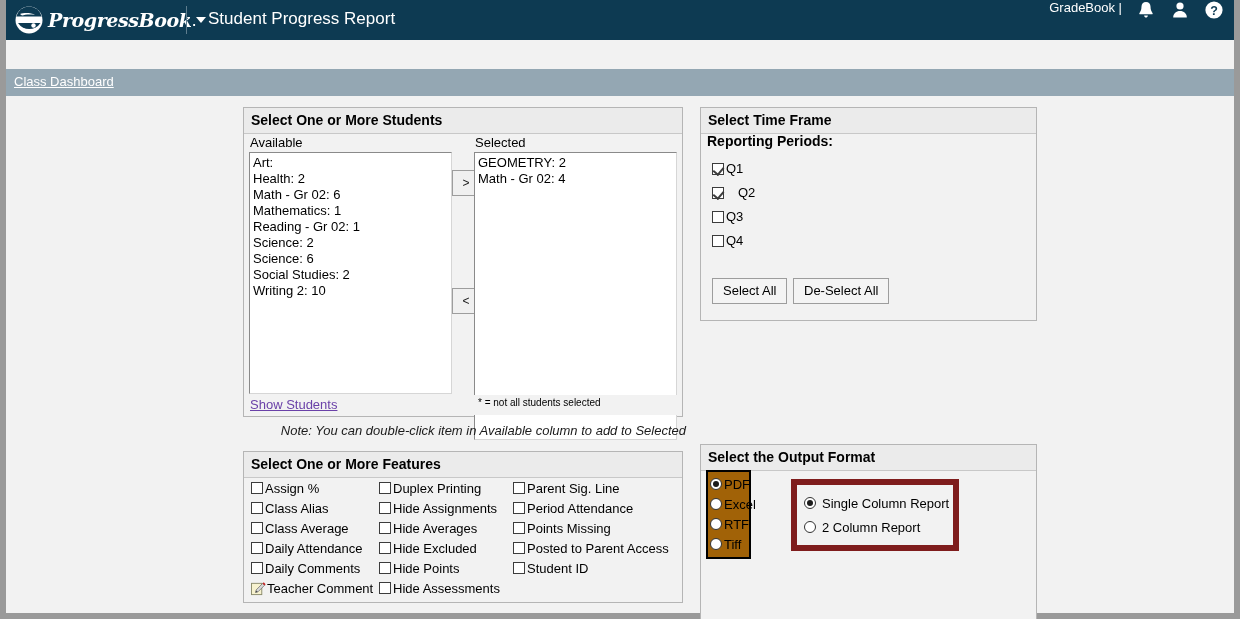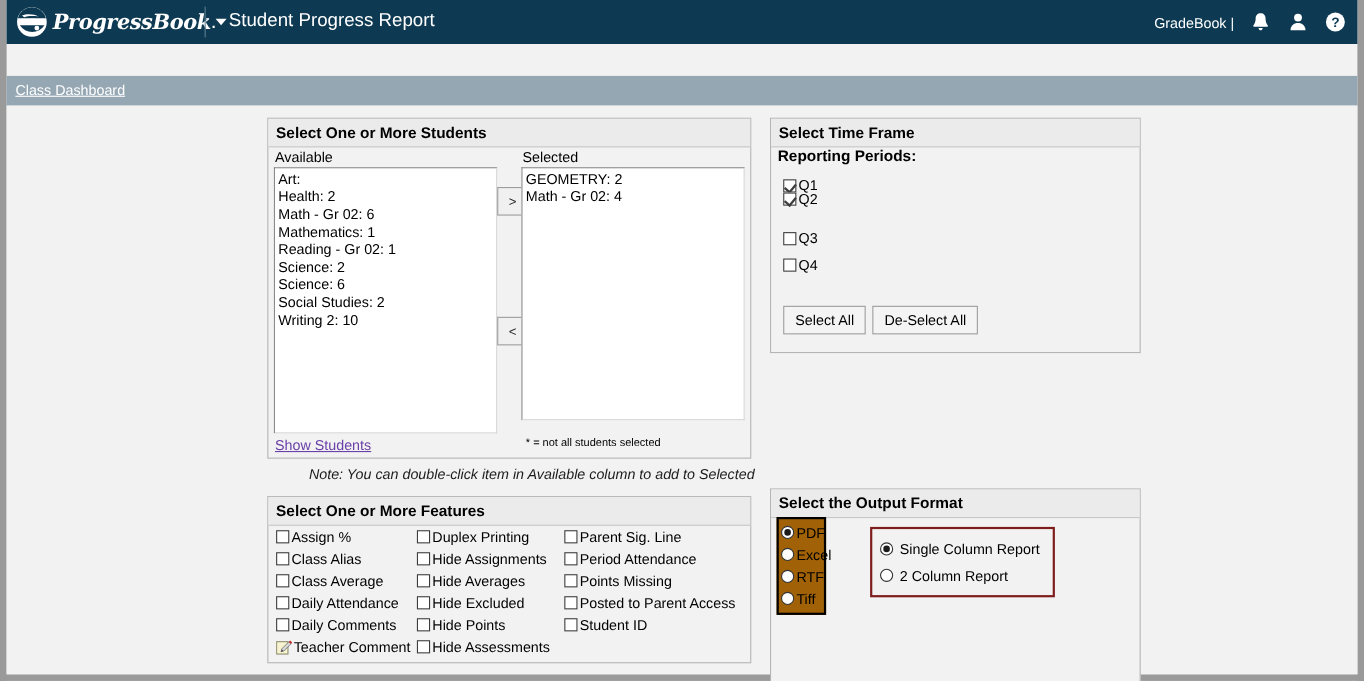--- a/index.html
+++ b/index.html
@@ -49,21 +49,21 @@
   }
   .caret{
     width:0;height:0;border-left:5px solid transparent;border-right:5px solid transparent;
     border-top:6px solid #ffffff;margin-right:2px;margin-top:2px;
   }
   .page-title{
     font-size:17px;color:#ffffff;white-space:nowrap;
   }
   .topright{
     position:absolute;right:10px;top:0;height:40px;
-    display:flex;align-items:center;gap:14px;
+    display:flex;gap:14px;
   }
   .gb-label{font-size:13px;color:#fff;white-space:nowrap;}
   .ticon{width:20px;height:20px;display:block;}
 
   
   .subbar{
     position:absolute;left:0;top:41px;width:1228px;height:25px;
     background:#7e96a4;
     border-top:1px solid #ffffff;
     border-bottom:2px solid #ffffff;
@@ -200,21 +200,21 @@
     position:absolute;left:5px;top:25px;
     width:45px;
     border:2px solid #000;
     background:#a16207;
     box-sizing:border-box;
     padding:2px 0 3px 2px;
   }
   .col-box{
     position:absolute;left:90px;top:34px;
     width:168px;
-    border:2px solid #7f1d1d;
+    border:6px solid #7f1d1d;
     background:#f2f2f2;
     box-sizing:border-box;
     padding:6px 0 6px 7px;
   }
   .rrow{display:flex;align-items:center;font-size:13px;height:20px;white-space:nowrap;}
   .col-box .rrow{height:24px;}
   .rb{
     width:12px;height:12px;flex:0 0 12px;
     border:1px solid #333;border-radius:50%;
     background:#fff;box-sizing:border-box;
@@ -284,21 +284,21 @@
           <div>Math - Gr 02: 6</div>
           <div>Mathematics: 1</div>
           <div>Reading - Gr 02: 1</div>
           <div>Science: 2</div>
           <div>Science: 6</div>
           <div>Social Studies: 2</div>
           <div>Writing 2: 10</div>
         </div>
       <div class="arrow-btn" style="left:208px;top:62px;">&gt;</div>
       <div class="arrow-btn" style="left:208px;top:180px;">&lt;</div>
-      <div class="listbox" id="selected-list" style="left:230px;top:44px;width:203px;height:230px;">
+      <div class="listbox" id="selected-list" style="left:230px;top:44px;width:203px;height:288px;">
           <div>GEOMETRY: 2</div>
           <div>Math - Gr 02: 4</div>
         </div>
 
       <div class="footrow">
         <span class="show-students">Show Students</span>
         <span class="notall">* = not all students selected</span>
       </div>
     </div>
 
@@ -390,21 +390,21 @@
     </div>
 
     <div class="panel" id="timeframe">
       <div class="panel-head">Select Time Frame</div>
       <div class="rp-label">Reporting Periods:</div>
       <div id="periods">
           <div class="qrow" style="top: 53px;">
             <span class="cb checked"></span>
             <span>Q1</span>
           </div>
-          <div class="qrow" style="top: 65px;">
+          <div class="qrow" style="top: 77px; gap: 12px;">
             <span class="cb checked"></span>
             <span>Q2</span>
           </div>
           <div class="qrow" style="top: 101px;">
             <span class="cb"></span>
             <span>Q3</span>
           </div>
           <div class="qrow" style="top: 125px;">
             <span class="cb"></span>
             <span>Q4</span>

